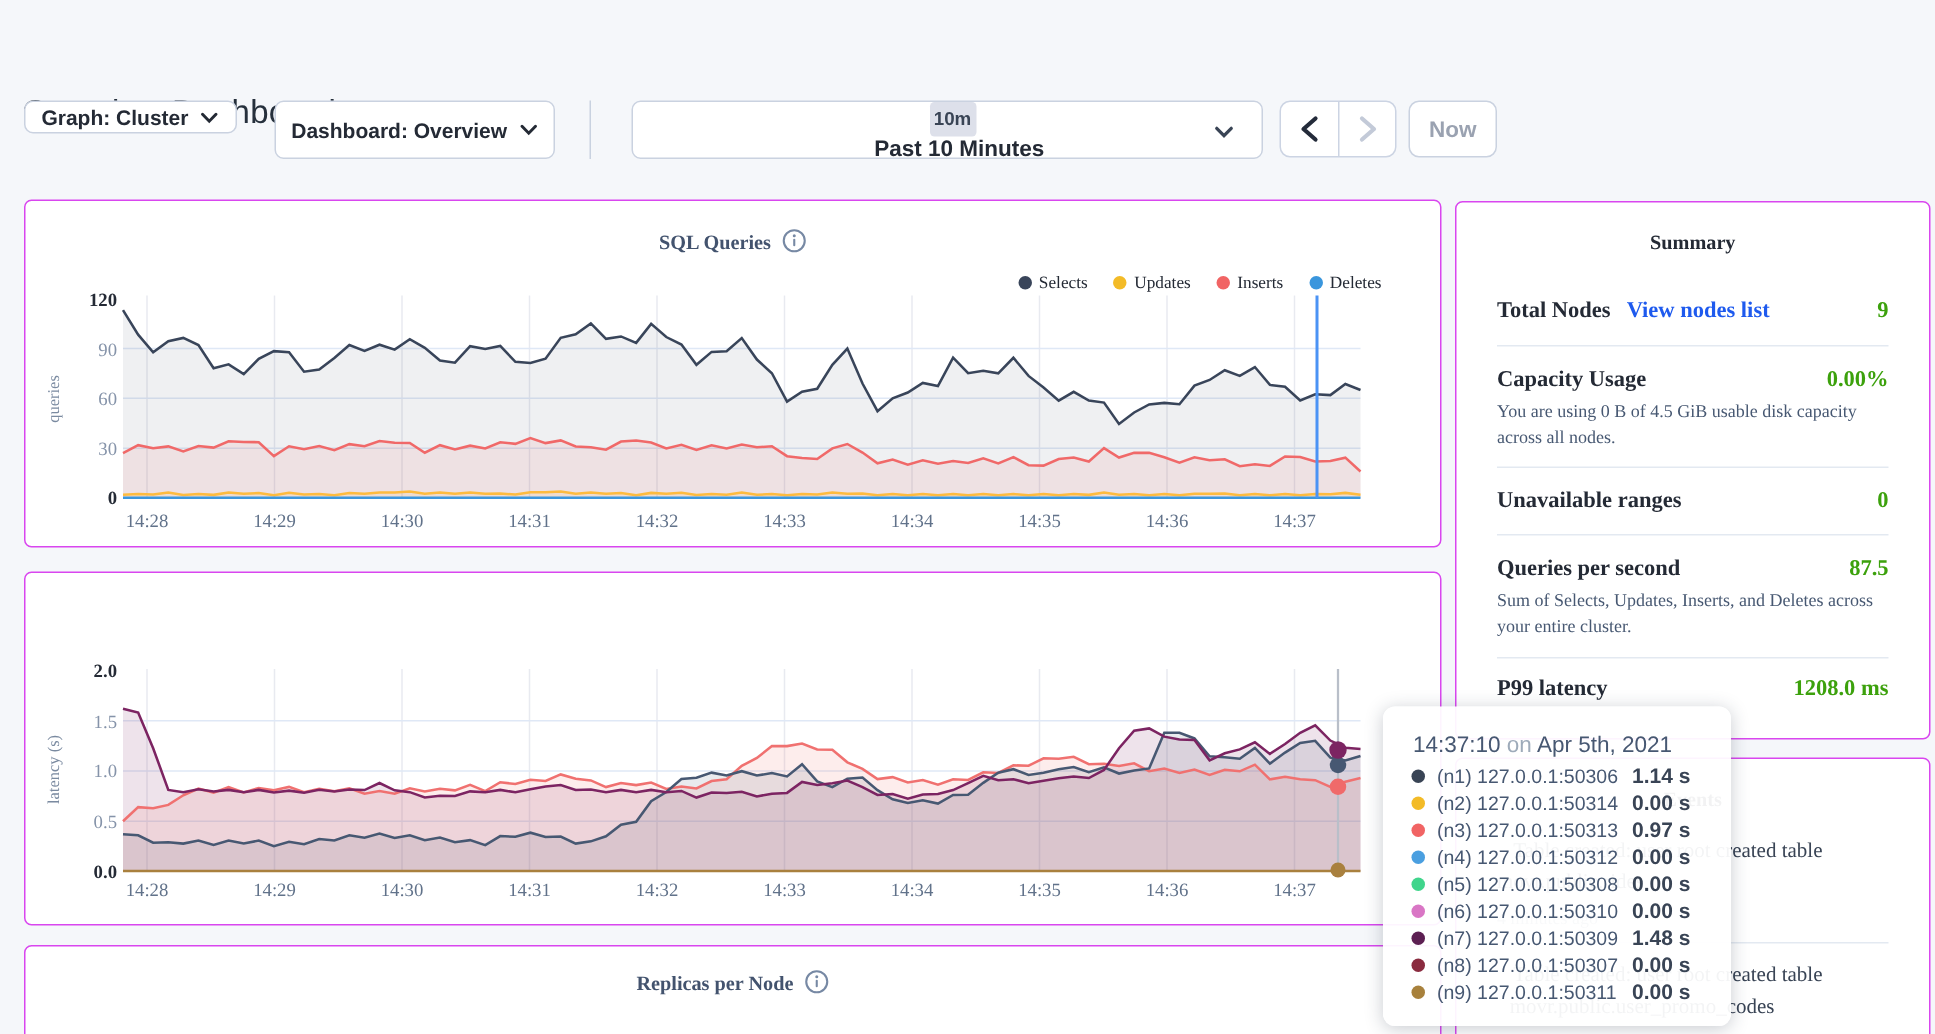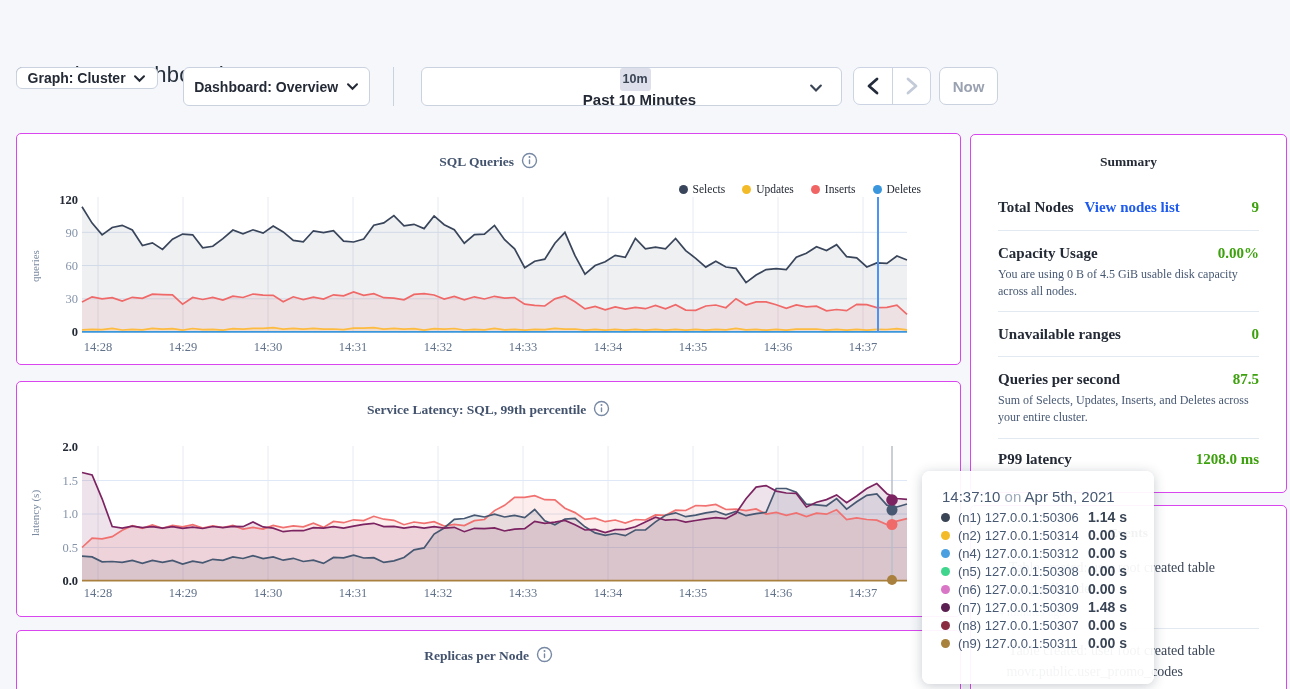--- a/index.html
+++ b/index.html
@@ -97,25 +97,20 @@
       <text x="61" y="70" text-anchor="end" font-size="12.5" font-weight="bold" fill="#242a35">120</text>
       <text x="61" y="103" text-anchor="end" font-size="12.5" fill="#8593a9">90</text>
       <text x="61" y="136" text-anchor="end" font-size="12.5" fill="#8593a9">60</text>
       <text x="61" y="169" text-anchor="end" font-size="12.5" fill="#8593a9">30</text>
       <text x="61" y="202" text-anchor="end" font-size="12.5" font-weight="bold" fill="#242a35">0</text>
       <text x="22" y="132" text-anchor="middle" font-size="11" fill="#7a8aa0" transform="rotate(-90 22 132)">queries</text>
     </svg>
 </div>
 
 <div class="panel" style="left:16px;top:381px;width:945px;height:236px;">
-  <div class="ptitle" style="top:18px;">Service Latency: SQL, 99th percentile &nbsp;<svg width="17" height="17" viewBox="0 0 17 17" style="vertical-align:-3px">
-        <circle cx="8.5" cy="8.5" r="7" fill="none" stroke="#7789a4" stroke-width="1.4"></circle>
-        <circle cx="8.5" cy="5.1" r="1" fill="#7789a4"></circle>
-        <rect x="7.8" y="7.2" width="1.4" height="5" rx="0.7" fill="#7789a4"></rect>
-      </svg></div>
   <svg width="945" height="236" style="position:absolute;left:0;top:0">
       <line x1="81" y1="64" x2="81" y2="199" stroke="#e8eaf0" stroke-width="1"></line>
       <line x1="166" y1="64" x2="166" y2="199" stroke="#e8eaf0" stroke-width="1"></line>
       <line x1="251" y1="64" x2="251" y2="199" stroke="#e8eaf0" stroke-width="1"></line>
       <line x1="336" y1="64" x2="336" y2="199" stroke="#e8eaf0" stroke-width="1"></line>
       <line x1="421" y1="64" x2="421" y2="199" stroke="#e8eaf0" stroke-width="1"></line>
       <line x1="506" y1="64" x2="506" y2="199" stroke="#e8eaf0" stroke-width="1"></line>
       <line x1="591" y1="64" x2="591" y2="199" stroke="#e8eaf0" stroke-width="1"></line>
       <line x1="676" y1="64" x2="676" y2="199" stroke="#e8eaf0" stroke-width="1"></line>
       <line x1="761" y1="64" x2="761" y2="199" stroke="#e8eaf0" stroke-width="1"></line>
@@ -200,20 +195,25 @@
         <span class="tdot" style="background:#394455"></span>
         <span class="tlab">(n1) 127.0.0.1:50306</span>
         <span class="tval">1.14 s</span>
       </div>
       <div class="trow">
         <span class="tdot" style="background:#f3bb27"></span>
         <span class="tlab">(n2) 127.0.0.1:50314</span>
         <span class="tval">0.00 s</span>
       </div>
       <div class="trow">
+        <span class="tdot" style="background:#f16464"></span>
+        <span class="tlab">(n3) 127.0.0.1:50313</span>
+        <span class="tval">0.97 s</span>
+      </div>
+      <div class="trow">
         <span class="tdot" style="background:#4a9fe0"></span>
         <span class="tlab">(n4) 127.0.0.1:50312</span>
         <span class="tval">0.00 s</span>
       </div>
       <div class="trow">
         <span class="tdot" style="background:#40d58c"></span>
         <span class="tlab">(n5) 127.0.0.1:50308</span>
         <span class="tval">0.00 s</span>
       </div>
       <div class="trow">

